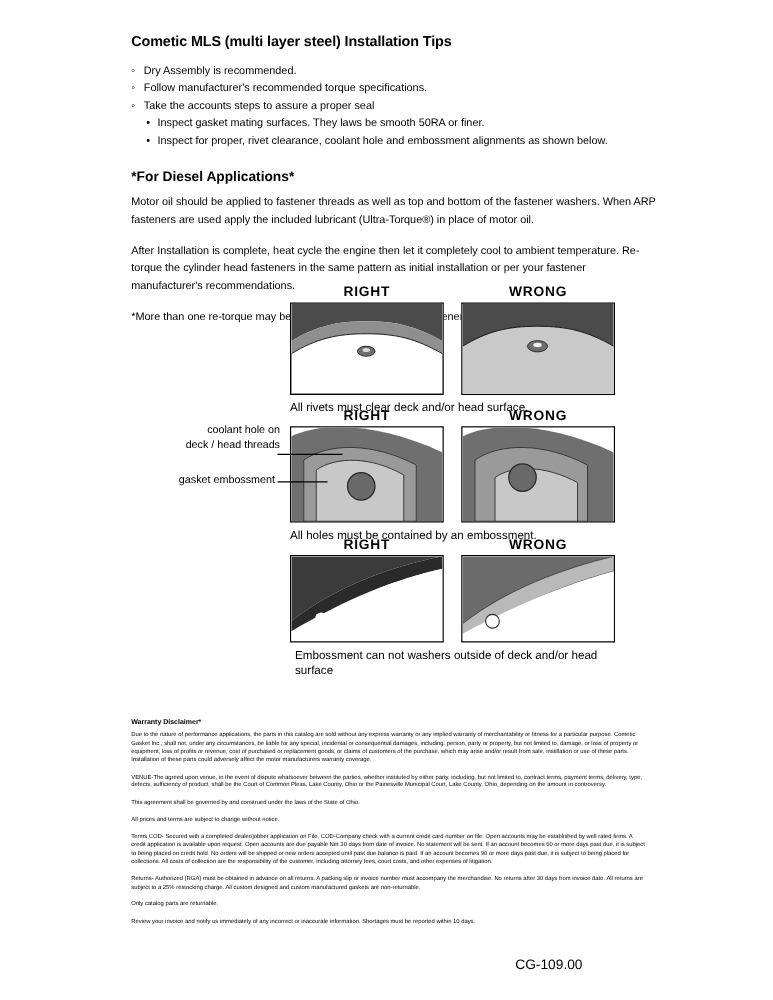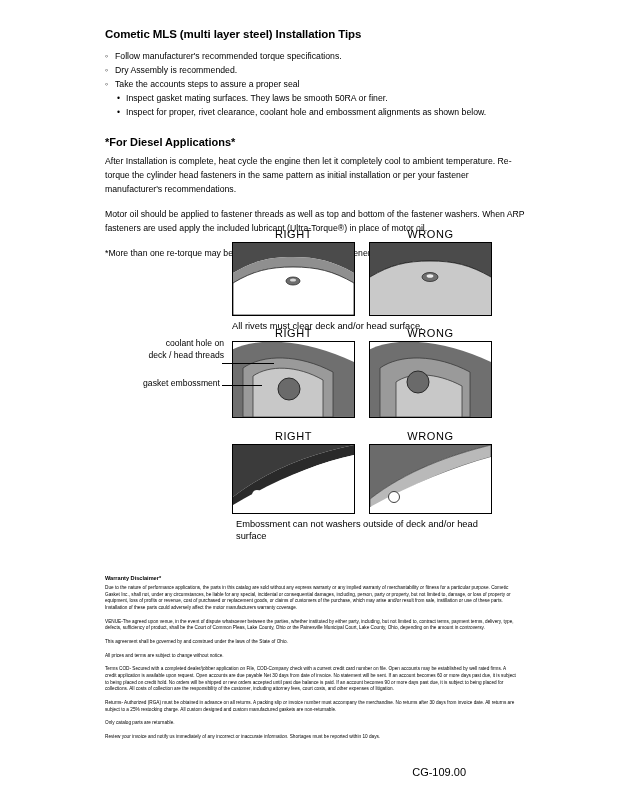--- a/index.html
+++ b/index.html
@@ -83,21 +83,21 @@
   }
   p.para.last {
     margin-bottom: 0;
   }
   
   .figgroup {
     position: absolute;
   }
   .figlabel {
     font-size: 11px;
-    font-weight: normal;
+    font-weight: bold;
     text-align: center;
     letter-spacing: 0.6px;
     margin-bottom: 2px;
   }
   .figbox {
     border: 1px solid #000;
     overflow: hidden;
     background: #ffffff;
     position: relative;
   }
@@ -143,32 +143,32 @@
 </style>
 </head>
 <body>
 
 <div class="page">
 
   <div class="content">
     <h1 class="title">Cometic MLS (multi layer steel) Installation Tips</h1>
 
     <ul class="bullets">
+      <li>Dry Assembly is recommended.</li>
       <li>Follow manufacturer's recommended torque specifications.</li>
-      <li>Dry Assembly is recommended.</li>
       <li>Take the accounts steps to assure a proper seal</li>
     </ul>
     <ul class="subbullets">
       <li>Inspect gasket mating surfaces.  They laws be smooth 50RA or finer.</li>
       <li>Inspect for proper, rivet clearance, coolant hole and embossment alignments as shown below.</li>
     </ul>
 
     <h2 class="subtitle">*For Diesel Applications*</h2>
+    <p class="para">Motor oil should be applied to fastener threads as well as top and bottom of the fastener washers.  When ARP fasteners are used apply the included lubricant (Ultra-Torque®) in place of motor oil.</p>
     <p class="para">After Installation is complete, heat cycle the engine then let it completely cool to ambient temperature.  Re-torque the cylinder head fasteners in the same pattern as initial installation or per your fastener manufacturer's recommendations.</p>
-    <p class="para">Motor oil should be applied to fastener threads as well as top and bottom of the fastener washers.  When ARP fasteners are used apply the included lubricant (Ultra-Torque®) in place of motor oil.</p>
     <p class="para last">*More than one re-torque may be required to achieve proper fastener stretch*</p>
   </div>
 
   <div class="figgroup" style="left:232px; top:228px; width:260px;">
     <div style="display:flex; gap:14px;">
       <div style="width:123px;">
         <div class="figlabel">RIGHT</div>
         <div class="figbox" style="width:121px; height:72px;">
           <svg width="121" height="72" viewBox="0 0 121 72">
             <rect x="0" y="0" width="121" height="72" fill="#ffffff"></rect>
@@ -218,20 +218,21 @@
           <svg width="121" height="75" viewBox="0 0 121 75">
             <rect x="0" y="0" width="121" height="75" fill="#ffffff"></rect>
             <path d="M-5,10 C20,-6 70,-4 121,20 L121,75 L-5,75 Z" fill="#6f6f6f"></path>
             <path d="M10,26 C30,12 66,12 100,30 L100,75 L10,75 Z" fill="#9a9a9a" stroke="#3a3a3a" stroke-width="0.8"></path>
             <path d="M26,40 C40,30 66,30 92,44 L92,75 L26,75 Z" fill="#c8c8c8" stroke="#3a3a3a" stroke-width="0.8"></path>
             <circle cx="48" cy="40" r="11" fill="#6a6a6a" stroke="#2a2a2a" stroke-width="1"></circle>
           </svg>
         </div>
       </div>
     </div>
+    <div class="caption" style="margin-top:4px;">All holes must be contained by an embossment.</div>
   </div>
 
   <div class="callout" style="left:114px; top:338px; width:110px;">
     <span>coolant hole on</span><br>
     <span>deck / head threads</span>
   </div>
   <div class="leader" style="left:222px; top:363px; width:52px;"></div>
 
   <div class="callout" style="left:110px; top:378px; width:110px;">
     <span>gasket embossment</span>

